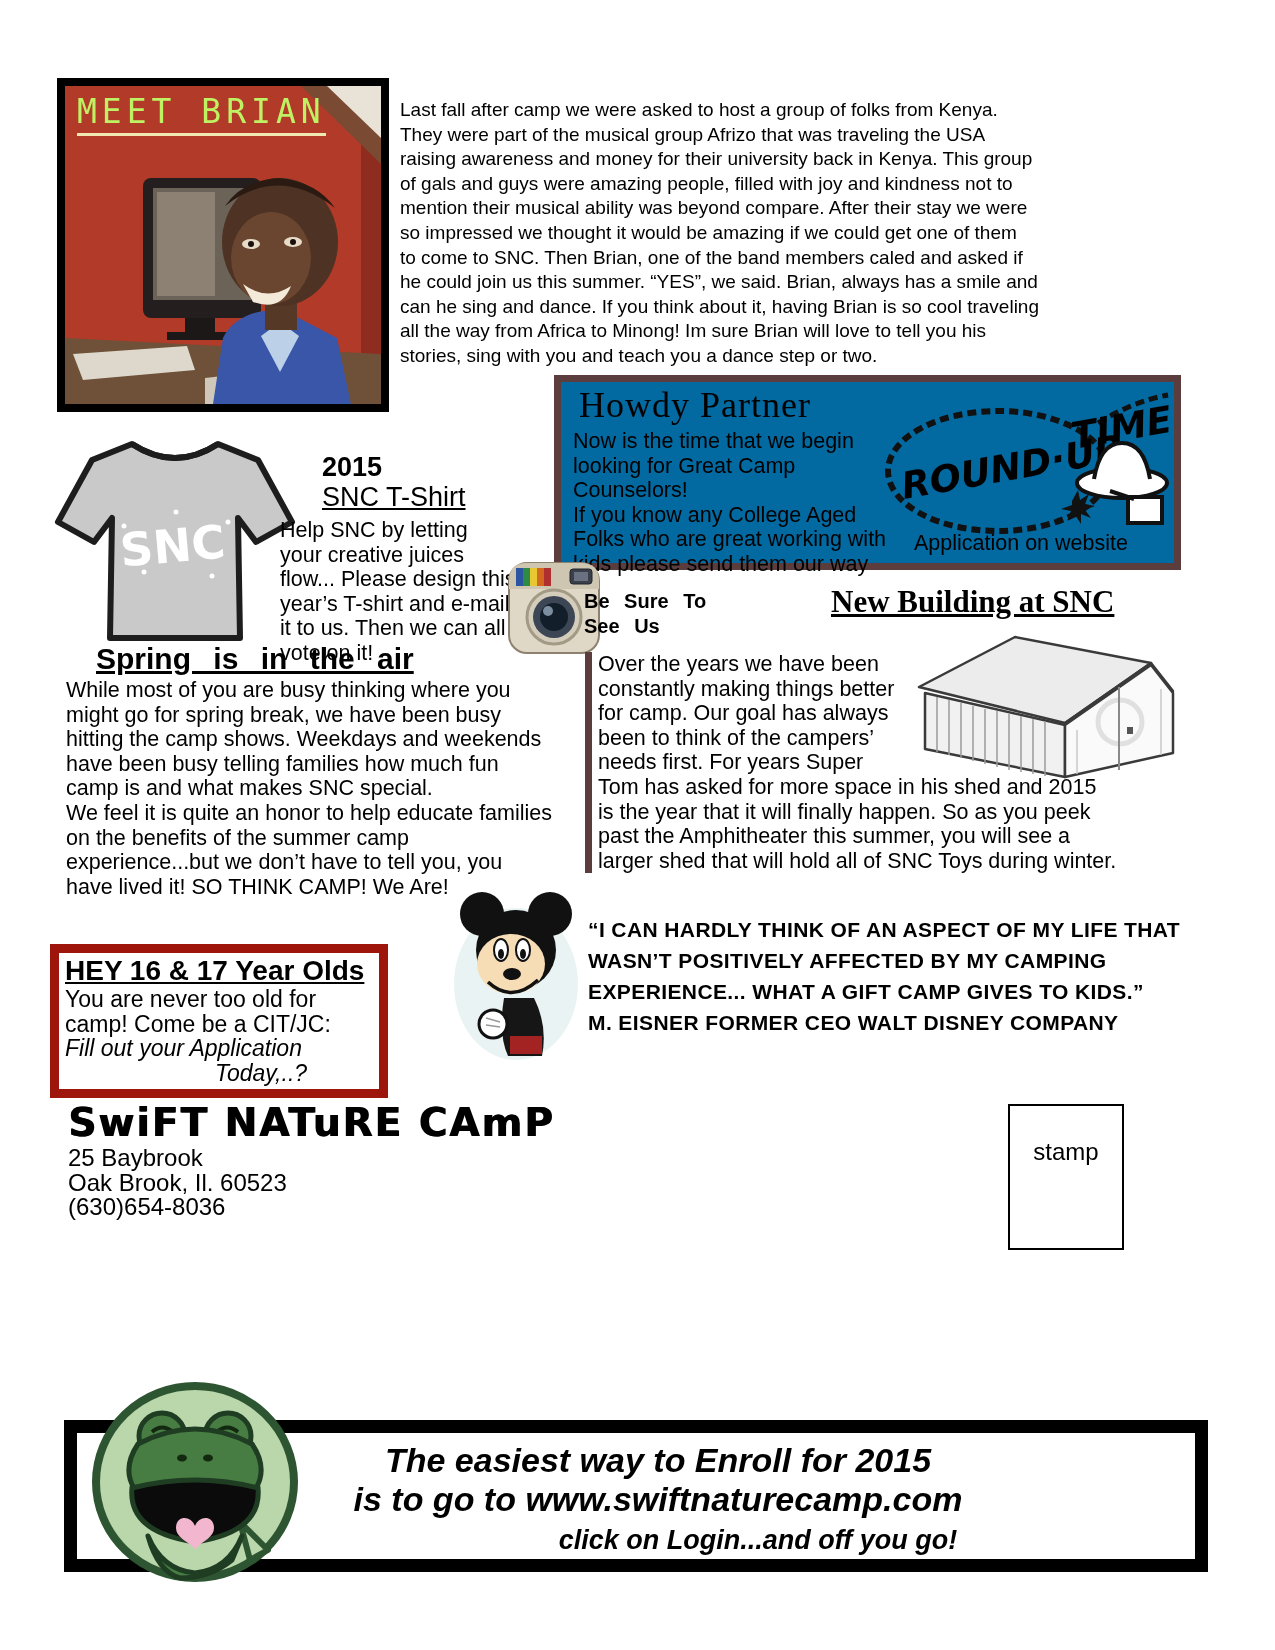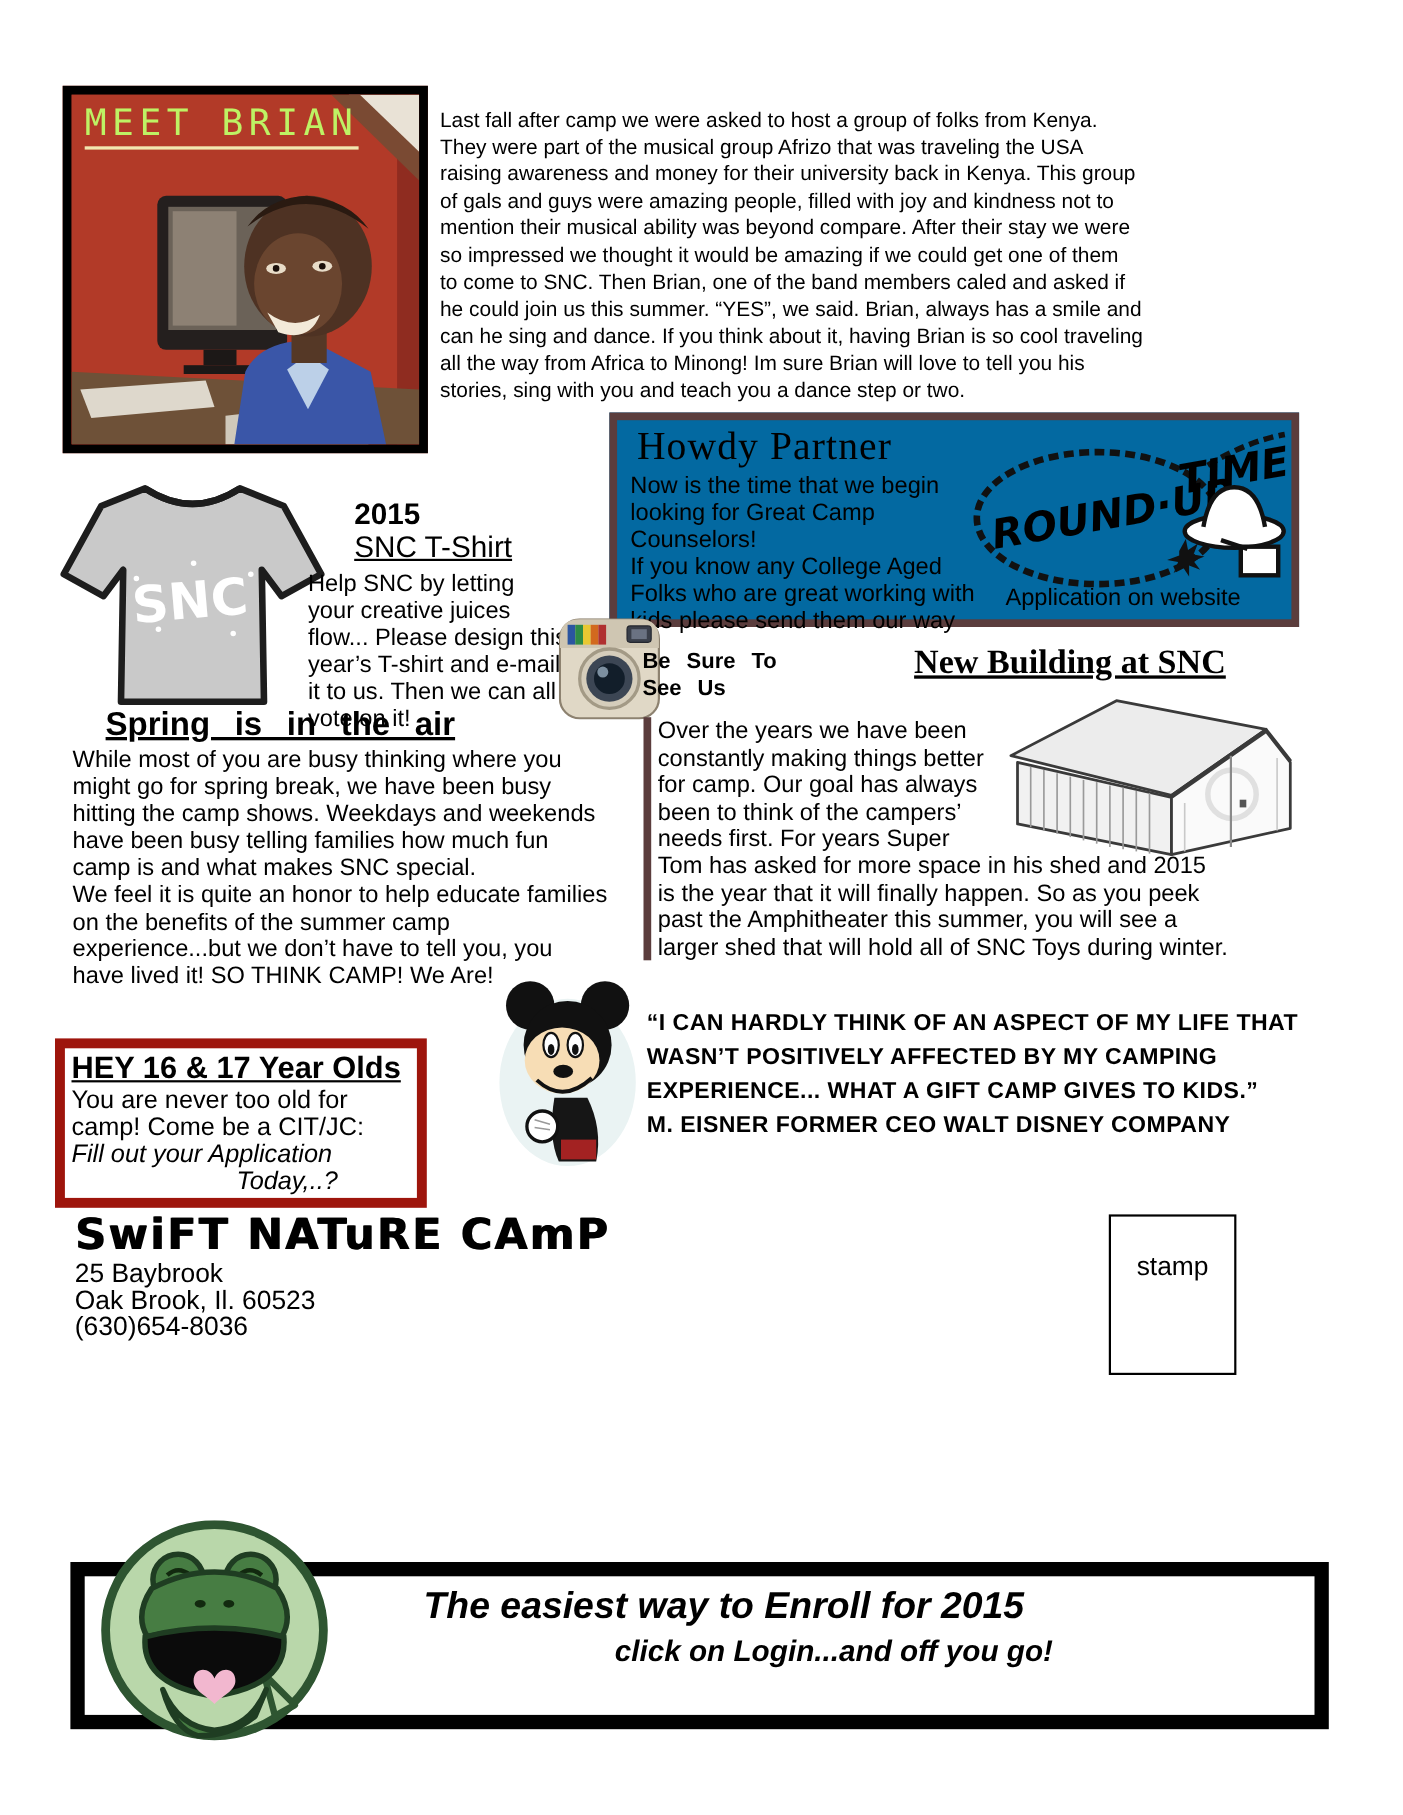--- a/index.html
+++ b/index.html
@@ -263,20 +263,21 @@
   <div class="abs camp-address pre"><span class="pre">25 Baybrook</span>
 <span class="pre">Oak Brook, Il. 60523</span>
 <span class="pre">(630)654-8036</span></div>
 
   <div class="abs stamp-box">
     <span>stamp</span>
   </div>
 
   <div class="abs banner">
     <div class="banner-l1">The easiest way to Enroll for 2015</div>
+    <div class="banner-l2">is to go to www.swiftnaturecamp.com</div>
     <div class="banner-l3">click on Login...and off you go!</div>
   </div>
 
   <svg class="abs frog" width="210" height="205" viewBox="0 0 210 205">
     <ellipse cx="105" cy="100" rx="99" ry="96" fill="#b9d7aa" stroke="#2e5531" stroke-width="8"></ellipse>
     <path d="M150,140 L178,168 L160,178 Z" fill="#b9d7aa" stroke="#2e5531" stroke-width="6" stroke-linejoin="round"></path>
     <circle cx="72" cy="54" r="23" fill="#477d43" stroke="#1f3d22" stroke-width="5"></circle>
     <circle cx="138" cy="54" r="23" fill="#477d43" stroke="#1f3d22" stroke-width="5"></circle>
     <path d="M62,50 q10,-9 21,0" stroke="#12290f" stroke-width="4" fill="none"></path>
     <path d="M127,50 q10,-9 21,0" stroke="#12290f" stroke-width="4" fill="none"></path>

